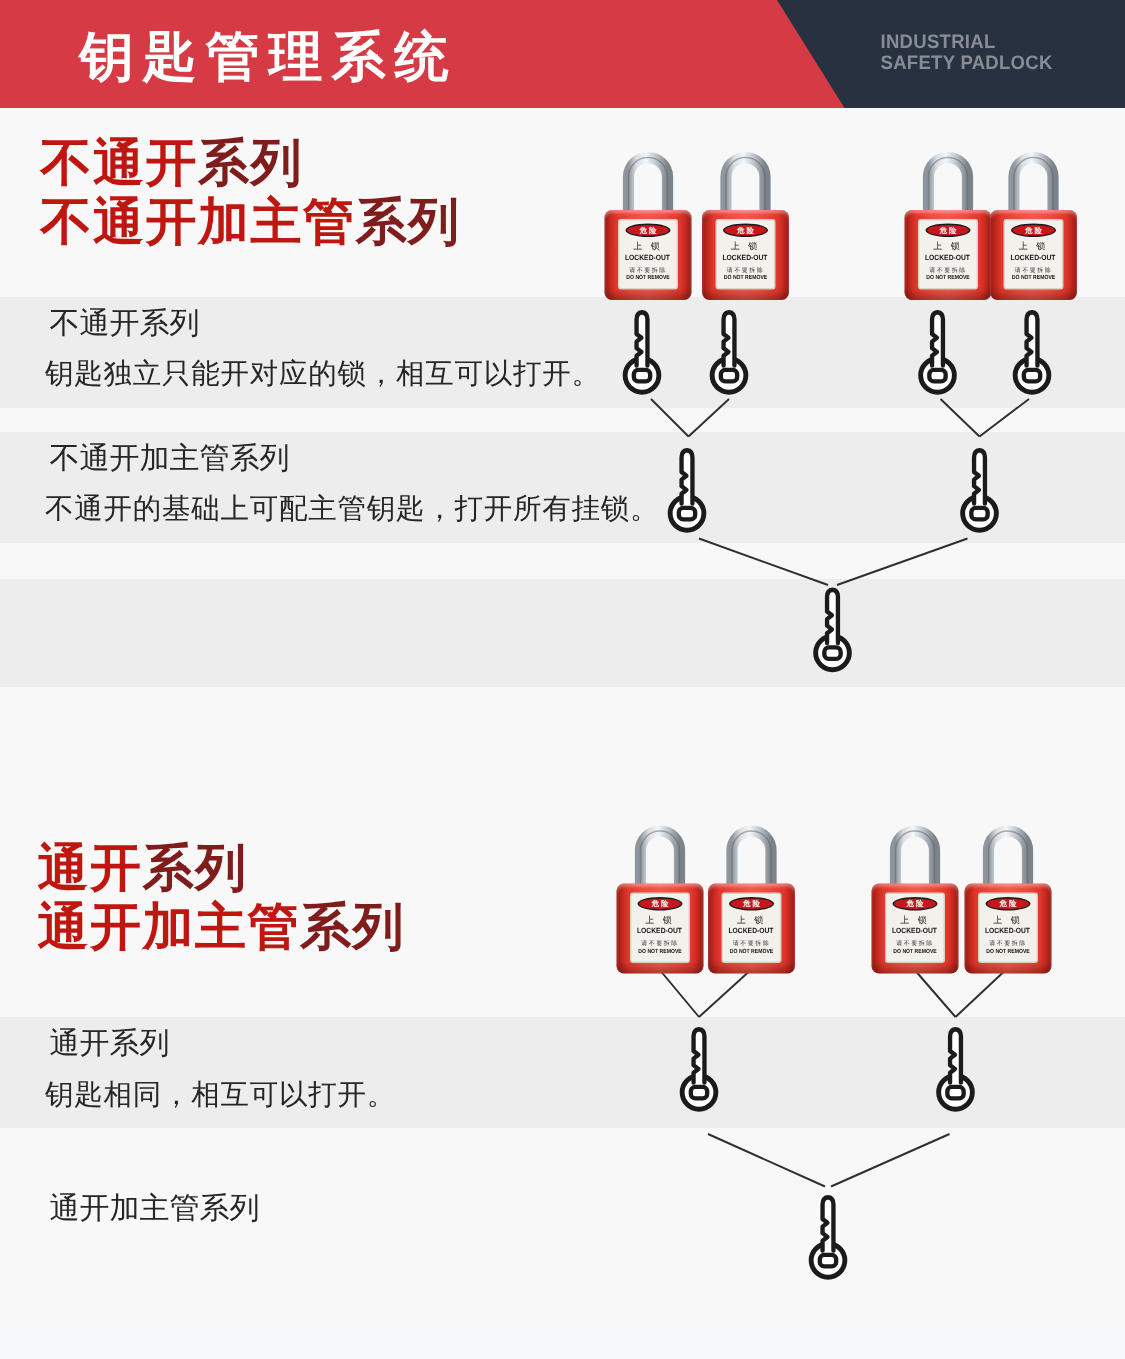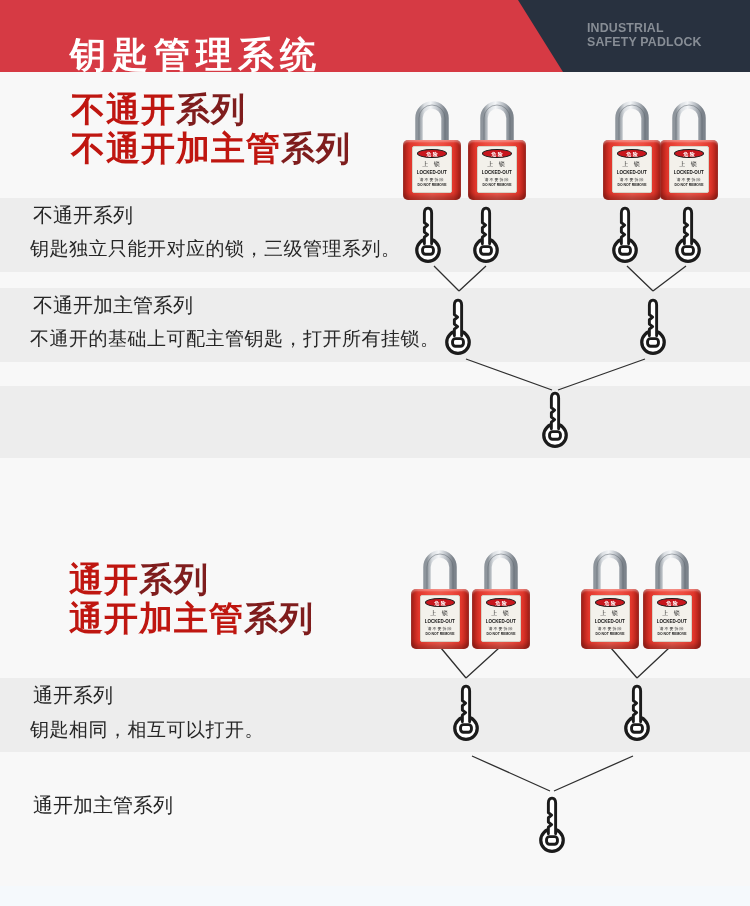--- a/index.html
+++ b/index.html
@@ -9,38 +9,38 @@
     font-family:"Liberation Sans","DejaVu Sans",sans-serif;
   }
   
   .banner{position:absolute;left:0;top:0;width:750px;height:72px;}
   .banner-navy{position:absolute;inset:0;background:var(--navy,#28313f);}
   .banner-red{
     position:absolute;inset:0;background:var(--banner_red,#d63a44);
     clip-path:polygon(0 0,518px 0,563px 100%,0 100%);
   }
   .banner-title{
-    margin:17px;position:absolute;left:53px;top:14px;
+    margin:0;position:absolute;left:53px;top:14px;
     font-size:36px;font-weight:bold;color:#ffffff;letter-spacing:6px;white-space:nowrap;text-align:center;
   }
   .tagline{
     position:absolute;left:587px;top:21px;
     color:var(--tagline_gray,#878d95);font-size:13px;font-weight:bold;
     line-height:14px;letter-spacing:.2px;transform:scaleX(.95);transform-origin:left top;
     white-space:nowrap;
   }
   
   .band{position:absolute;left:0;width:750px;background:var(--band_gray,#ededed);}
   .footer-strip{position:absolute;left:0;top:886px;width:750px;height:20px;background:var(--footer_strip,#f5f9fc);}
   
   .sec-heading{
     position:absolute;font-family:"Liberation Serif","DejaVu Serif",serif;
     font-weight:bold;font-size:34px;line-height:39px;letter-spacing:1px;white-space:nowrap;
   }
-  .sh-red{color:var(--heading_red,#bf1610);margin-left:44px;}
+  .sh-red{color:var(--heading_red,#bf1610);}
   .sh-blk{color:#7f1d1d;}
   
   .row-title{position:absolute;font-size:20px;color:var(--text_dark,#262626);white-space:nowrap;}
   .row-desc{position:absolute;font-size:19px;color:var(--text_dark,#262626);letter-spacing:.5px;white-space:nowrap;}
   
   .links{position:absolute;left:0;top:0;pointer-events:none;}
   .links path{stroke:var(--line_color,#2f2f2f);stroke-width:1.3;fill:none;}
   
   .padlock{position:absolute;width:58px;height:104px;}
   .shackle{position:absolute;left:9px;top:0;}
@@ -110,21 +110,21 @@
     <div><span class="sh-red">不通开</span><span class="sh-blk">系列</span></div>
     <div><span class="sh-red">不通开加主管</span><span class="sh-blk">系列</span></div>
   </div>
 
   <div class="sec-heading" style="left:25px;top:560px">
     <div><span class="sh-red">通开</span><span class="sh-blk">系列</span></div>
     <div><span class="sh-red">通开加主管</span><span class="sh-blk">系列</span></div>
   </div>
 
   <div class="row-title" style="left:33px;top:202px">不通开系列</div>
-  <div class="row-desc" style="left:30px;top:236px">钥匙独立只能开对应的锁，三级管理系列。</div>
+  <div class="row-desc" style="left:30px;top:236px">钥匙独立只能开对应的锁，相互可以打开。</div>
   <div class="row-title" style="left:33px;top:292px">不通开加主管系列</div>
   <div class="row-desc" style="left:30px;top:326px">不通开的基础上可配主管钥匙，打开所有挂锁。</div>
 
   <div class="row-title" style="left:33px;top:682px">通开系列</div>
   <div class="row-desc" style="left:30px;top:717px">钥匙相同，相互可以打开。</div>
   <div class="row-title" style="left:33px;top:792px">通开加主管系列</div>
 
   <svg class="links" width="750" height="906">
     <path d="M434,266 L459,291 M486,266 L459,291
              M627,266 L653,291 M686,266 L653,291

